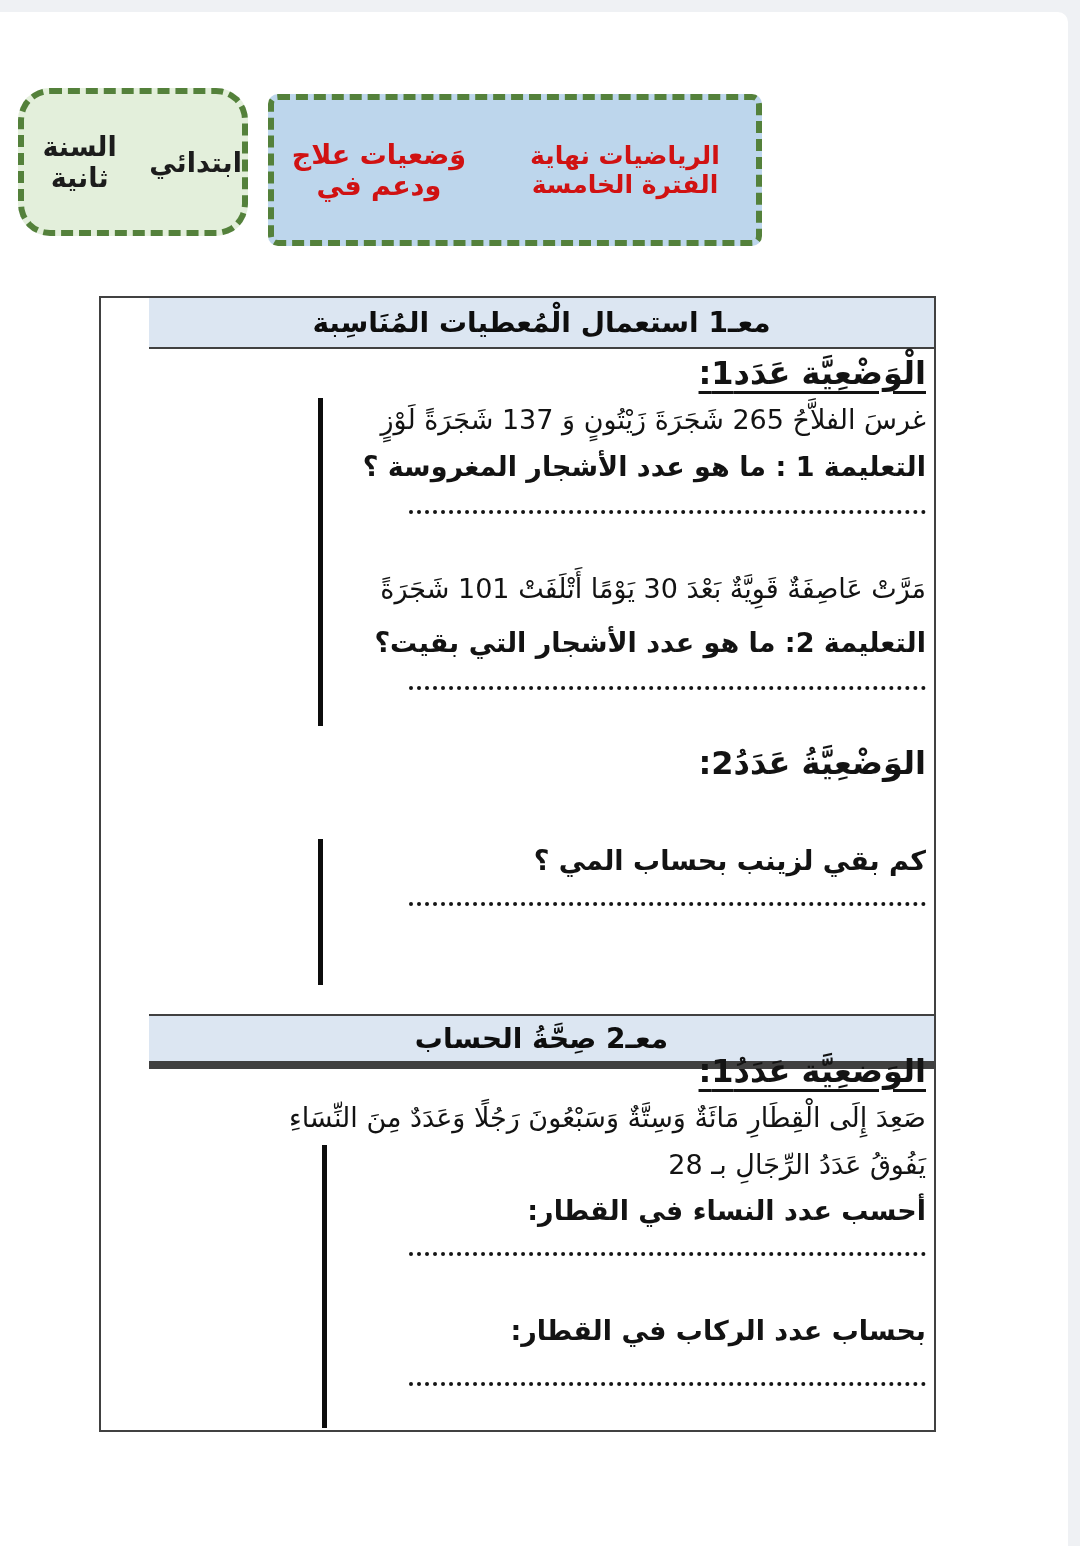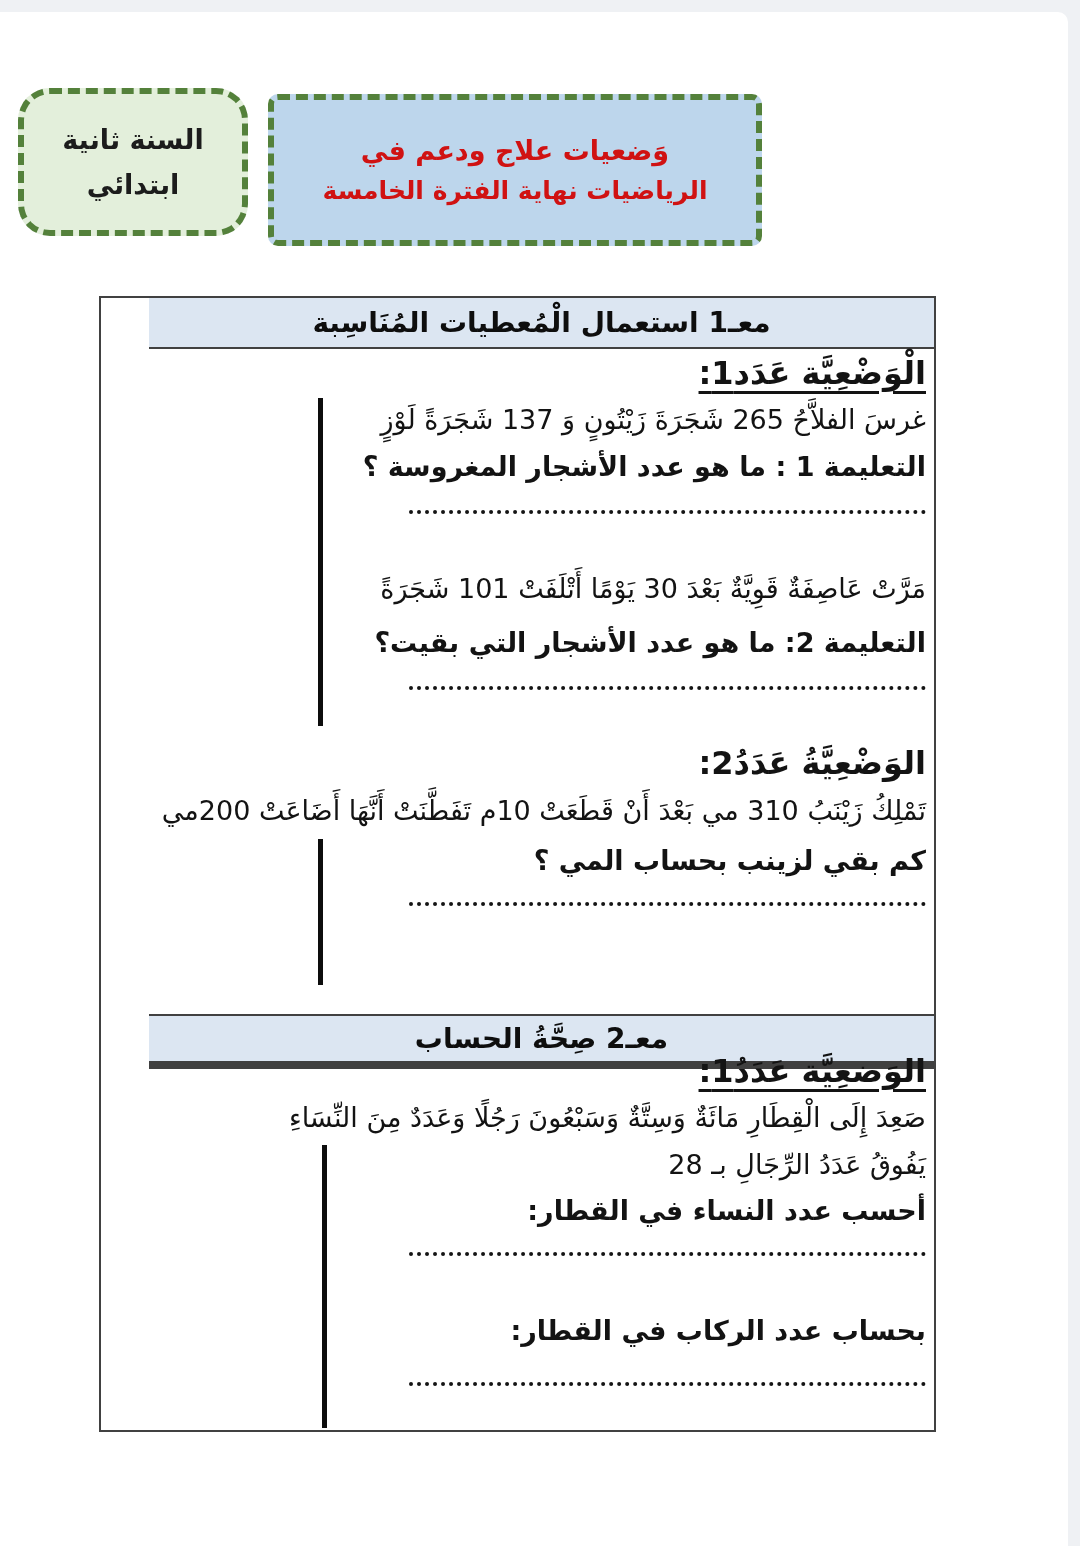--- a/index.html
+++ b/index.html
@@ -12,21 +12,21 @@
     color:#131313;
   }
   .paper{
     position:absolute;left:0;top:12px;width:1068px;height:1534px;
     background:#ffffff;border-top-right-radius:10px;
   }
   
   .badge{
     position:absolute;
     border:6px dashed #54813b;
-    display:flex;flex-direction:column;align-items:center;justify-content:center;
+    display:flex;align-items:center;justify-content:center;
     text-align:center;
   }
   .grade-badge{
     left:18px;top:88px;width:218px;height:136px;
     background:#e3efdb;border-radius:32px;gap:14px;
     font-weight:600;font-size:27px;color:#1c1c1c;
   }
   .title-badge{
     left:268px;top:94px;width:482px;height:140px;
     background:#bdd6ec;border-radius:10px;gap:10px;
@@ -96,21 +96,20 @@
     <div class="tline sit-title" style="top:54px;">الْوَضْعِيَّة عَدَد1:</div>
     <div class="tline" style="top:101px;">غرسَ الفلاَّحُ 265 شَجَرَةَ زَيْتُونٍ وَ 137 شَجَرَةً لَوْزٍ</div>
     <div class="tline bold" style="top:148px;">التعليمة 1 : ما هو عدد الأشجار المغروسة ؟</div>
     <div class="dotline" style="top:212px;"></div>
 
     <div class="tline" style="top:270px;">مَرَّتْ عَاصِفَةٌ قَوِيَّةٌ بَعْدَ 30 يَوْمًا أَتْلَفَتْ 101 شَجَرَةً</div>
     <div class="tline bold" style="top:324px;">التعليمة 2: ما هو عدد الأشجار التي بقيت؟</div>
     <div class="dotline" style="top:388px;"></div>
 
     <div class="tline sit-title no-u" style="top:444px;">الوَضْعِيَّةُ عَدَدُ2:</div>
-    <div class="tline" style="top:492px;">تَمْلِكُ زَيْنَبُ 310 مي بَعْدَ أَنْ قَطَعَتْ 10م تَفَطَّنَتْ أَنَّهَا أَضَاعَتْ 200مي</div>
     <div class="tline bold" style="top:542px;">كم بقي لزينب بحساب المي ؟</div>
     <div class="dotline" style="top:604px;"></div>
 
     <div class="band band2">
       <span>معـ2 صِحَّةُ الحساب</span>
     </div>
 
     <div class="tline sit-title" style="top:752px;">الوَضعِيَّة عَدَدُ1:</div>
     <div class="tline" style="top:799px;">صَعِدَ إِلَى الْقِطَارِ مَائَةٌ وَسِتَّةٌ وَسَبْعُونَ رَجُلًا وَعَدَدٌ مِنَ النِّسَاءِ</div>
     <div class="tline" style="top:846px;">يَفُوقُ عَدَدُ الرِّجَالِ بـ 28</div>

